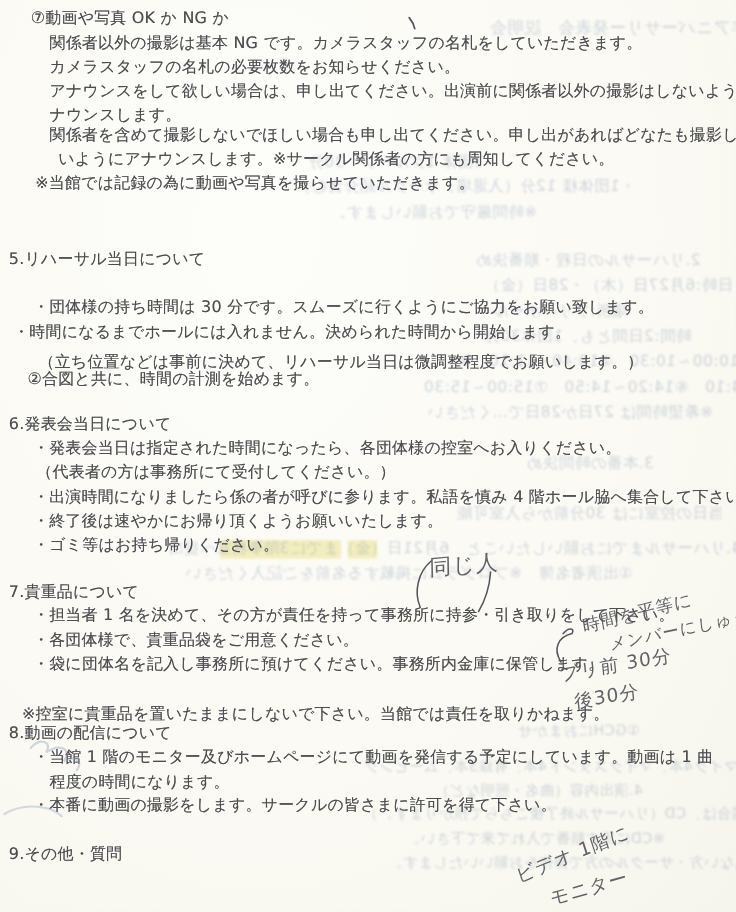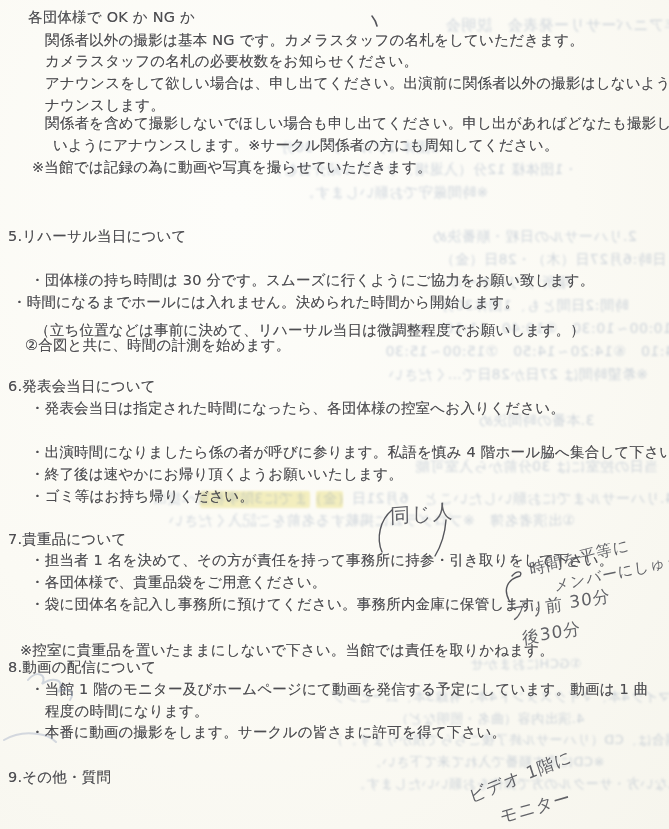--- a/index.html
+++ b/index.html
@@ -58,35 +58,36 @@
       <div class="bleed-line" style="left: 168px; top: 512px; font-size: 14px;">①出演者名簿　※プログラムに掲載する名前をご記入ください</div>
       <div class="bleed-line" style="left: 470px; top: 655px; font-size: 13px;">①GCHにおまかせ</div>
       <div class="bleed-line" style="left: 330px; top: 688px; font-size: 13px;">照明20台、マイク4本、マイクスタンド4本、有線3本、ムービング</div>
       <div class="bleed-line" style="left: 395px; top: 710px; font-size: 13px;">4.演出内容（曲名・照明など）</div>
       <div class="bleed-line" style="left: 330px; top: 731px; font-size: 13px;">CDをお持ちの場合は、CD（リハーサル終了後こちらで預かります。）</div>
       <div class="bleed-line" style="left: 368px; top: 753px; font-size: 13px;">※CDに流す順番で入れて来て下さい。</div>
       <div class="bleed-line" style="left: 352px; top: 775px; font-size: 13px;">出演されない方・サークルの方で操作をお願いいたします。</div>
     </div>
 
   <div id="print-layer" class="layer">
-      <div class="print-line" style="left: 28px; top: 8px;">各団体様で OK か NG か</div>
+      <div class="print-line" style="left: 28px; top: 8px;">⑦動画や写真 OK か NG か</div>
       <div class="print-line" style="left: 45px; top: 31px;">関係者以外の撮影は基本 NG です。カメラスタッフの名札をしていただきます。</div>
       <div class="print-line" style="left: 45px; top: 52px;">カメラスタッフの名札の必要枚数をお知らせください。</div>
       <div class="print-line" style="left: 45px; top: 74px;">アナウンスをして欲しい場合は、申し出てください。出演前に関係者以外の撮影はしないようア</div>
       <div class="print-line" style="left: 45px; top: 96px;">ナウンスします。</div>
       <div class="print-line" style="left: 45px; top: 114px;">関係者を含めて撮影しないでほしい場合も申し出てください。申し出があればどなたも撮影しな</div>
       <div class="print-line" style="left: 32px; top: 158px;">※当館では記録の為に動画や写真を撮らせていただきます。</div>
       <div class="print-line" style="left: 53px; top: 136px;">いようにアナウンスします。※サークル関係者の方にも周知してください。</div>
       <div class="print-line" style="left: 8px; top: 227px;">5.リハーサル当日について</div>
       <div class="print-line" style="left: 12px; top: 249px; margin-top: 44px;">・時間になるまでホールには入れません。決められた時間から開始します。</div>
       <div class="print-line" style="left: 30px; top: 271px;">・団体様の持ち時間は 30 分です。スムーズに行くようにご協力をお願い致します。</div>
       <div class="print-line" style="left: 35px; top: 321px;">（立ち位置などは事前に決めて、リハーサル当日は微調整程度でお願いします。）</div>
       <div class="print-line" style="left: 25px; top: 336px;">②合図と共に、時間の計測を始めます。</div>
       <div class="print-line" style="left: 8px; top: 377px;">6.発表会当日について</div>
       <div class="print-line" style="left: 30px; top: 399px;">・発表会当日は指定された時間になったら、各団体様の控室へお入りください。</div>
+      <div class="print-line" style="left: 33px; top: 421px;">（代表者の方は事務所にて受付してください。）</div>
       <div class="print-line" style="left: 30px; top: 443px;">・出演時間になりましたら係の者が呼びに参ります。私語を慎み 4 階ホール脇へ集合して下さい。</div>
       <div class="print-line" style="left: 30px; top: 465px;">・終了後は速やかにお帰り頂くようお願いいたします。</div>
       <div class="print-line" style="left: 30px; top: 487px;">・ゴミ等はお持ち帰りください。</div>
       <div class="print-line" style="left: 8px; top: 530px;">7.貴重品について</div>
       <div class="print-line" style="left: 30px; top: 551px;">・担当者 1 名を決めて、その方が責任を持って事務所に持参・引き取りをして下さい。</div>
       <div class="print-line" style="left: 30px; top: 573px;">・各団体様で、貴重品袋をご用意ください。</div>
       <div class="print-line" style="left: 30px; top: 595px;">・袋に団体名を記入し事務所に預けてください。事務所内金庫に保管します。</div>
       <div class="print-line" style="left: 20px; top: 617px; margin-top: 24px;">※控室に貴重品を置いたままにしないで下さい。当館では責任を取りかねます。</div>
       <div class="print-line" style="left: 8px; top: 658px;">8.動画の配信について</div>
       <div class="print-line" style="left: 30px; top: 680px;">・当館 1 階のモニター及びホームページにて動画を発信する予定にしています。動画は 1 曲</div>

